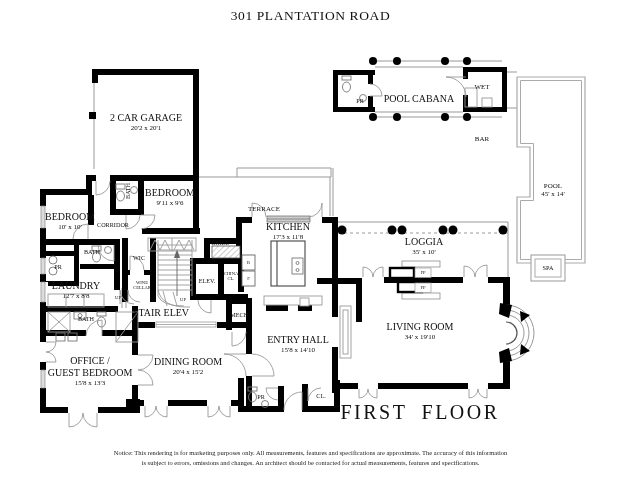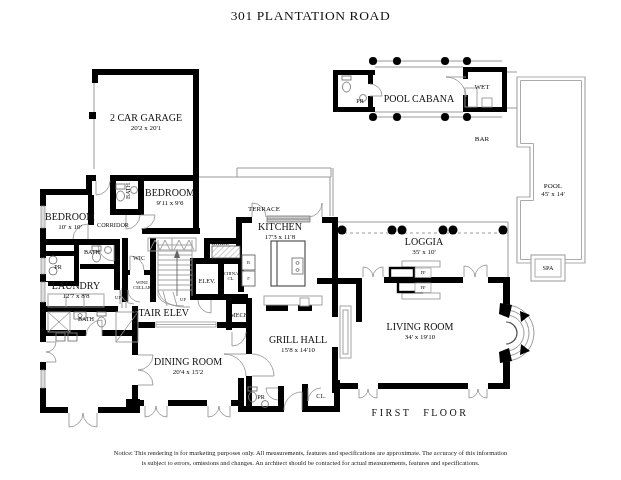--- a/index.html
+++ b/index.html
@@ -2,21 +2,21 @@
 <html><head>
 <meta charset="utf-8">
 <style>
   html,body{margin:0;padding:0;background:#fff;}
   .canvas{position:relative;width:621px;height:480px;background:#fff;overflow:hidden;
           font-family:"Liberation Serif","DejaVu Serif",serif;color:#111;}
   .canvas svg{position:absolute;left:0;top:0;}
   .title{position:absolute;left:0;top:8px;width:100%;text-align:center;
          font-size:13.5px;letter-spacing:.6px;font-weight:400;}
   .floor{position:absolute;left:420px;top:412px;transform:translate(-50%,-50%);
-         font-size:10px;letter-spacing:2.5px;word-spacing:7px;}
+         font-size:20px;letter-spacing:2.5px;word-spacing:7px;}
   .notice{position:absolute;left:0;top:448px;width:100%;text-align:center;
           font-size:6.5px;line-height:1.5;color:#222;}
   .rl{position:absolute;transform:translate(-50%,-50%);text-align:center;
       white-space:nowrap;line-height:1.18;}
   .nm{font-size:10px;}
   .dm{font-size:7px;}
   .sm .nm{font-size:6.2px;}
   .xs .nm{font-size:4.6px;}
   .md .nm{font-size:7px;margin-top:44px;}
   .rot{transform:translate(-50%,-50%) rotate(-90deg);}
@@ -390,52 +390,57 @@
 <div class="rl md" style="left:553px;top:168px">
   <div class="nm">POOL</div>
   <div class="dm">45' x 14'</div>
 </div>
 <div class="rl sm" style="left:548px;top:268px">
   <div class="nm">SPA</div>
 </div>
 <div class="rl md" style="left:264px;top:187px">
   <div class="nm">TERRACE</div>
 </div>
-<div class="rl" style="left:280px;top:231px">
+<div class="rl" style="left:288px;top:231px">
   <div class="nm">KITCHEN</div>
   <div class="dm">17'3 x 11'8</div>
 </div>
 <div class="rl" style="left:424px;top:246px">
   <div class="nm">LOGGIA</div>
   <div class="dm">35' x 10'</div>
 </div>
 <div class="rl" style="left:420px;top:331px">
   <div class="nm">LIVING ROOM</div>
   <div class="dm">34' x 19'10</div>
 </div>
 <div class="rl" style="left:298px;top:344px">
-  <div class="nm">GRILL HALL</div>
+  <div class="nm">ENTRY HALL</div>
   <div class="dm">15'8 x 14'10</div>
 </div>
 <div class="rl" style="left:188px;top:366px">
   <div class="nm">DINING ROOM</div>
   <div class="dm">20'4 x 15'2</div>
 </div>
 <div class="rl" style="left:161px;top:313px">
   <div class="nm">STAIR ELEV</div>
 </div>
 <div class="rl sm" style="left:240px;top:315px">
   <div class="nm">MECH.</div>
 </div>
 <div class="rl sm" style="left:261px;top:397px">
   <div class="nm">PR</div>
 </div>
 <div class="rl sm" style="left:321px;top:396px">
   <div class="nm">CL.</div>
 </div>
+<div class="rl" style="left:90px;top:371px">
+  <div class="nm">OFFICE /</div>
+  <div class="nm">GUEST BEDROOM</div>
+  <div class="dm">15'8 x 13'3</div>
+</div>
 <div class="rl sm" style="left:86px;top:319px">
   <div class="nm">BATH</div>
 </div>
 <div class="rl" style="left:76px;top:290px">
   <div class="nm">LAUNDRY</div>
   <div class="dm">12'7 x 8'8</div>
 </div>
 <div class="rl" style="left:70px;top:221px">
   <div class="nm">BEDROOM</div>
   <div class="dm">10' x 10'</div>

